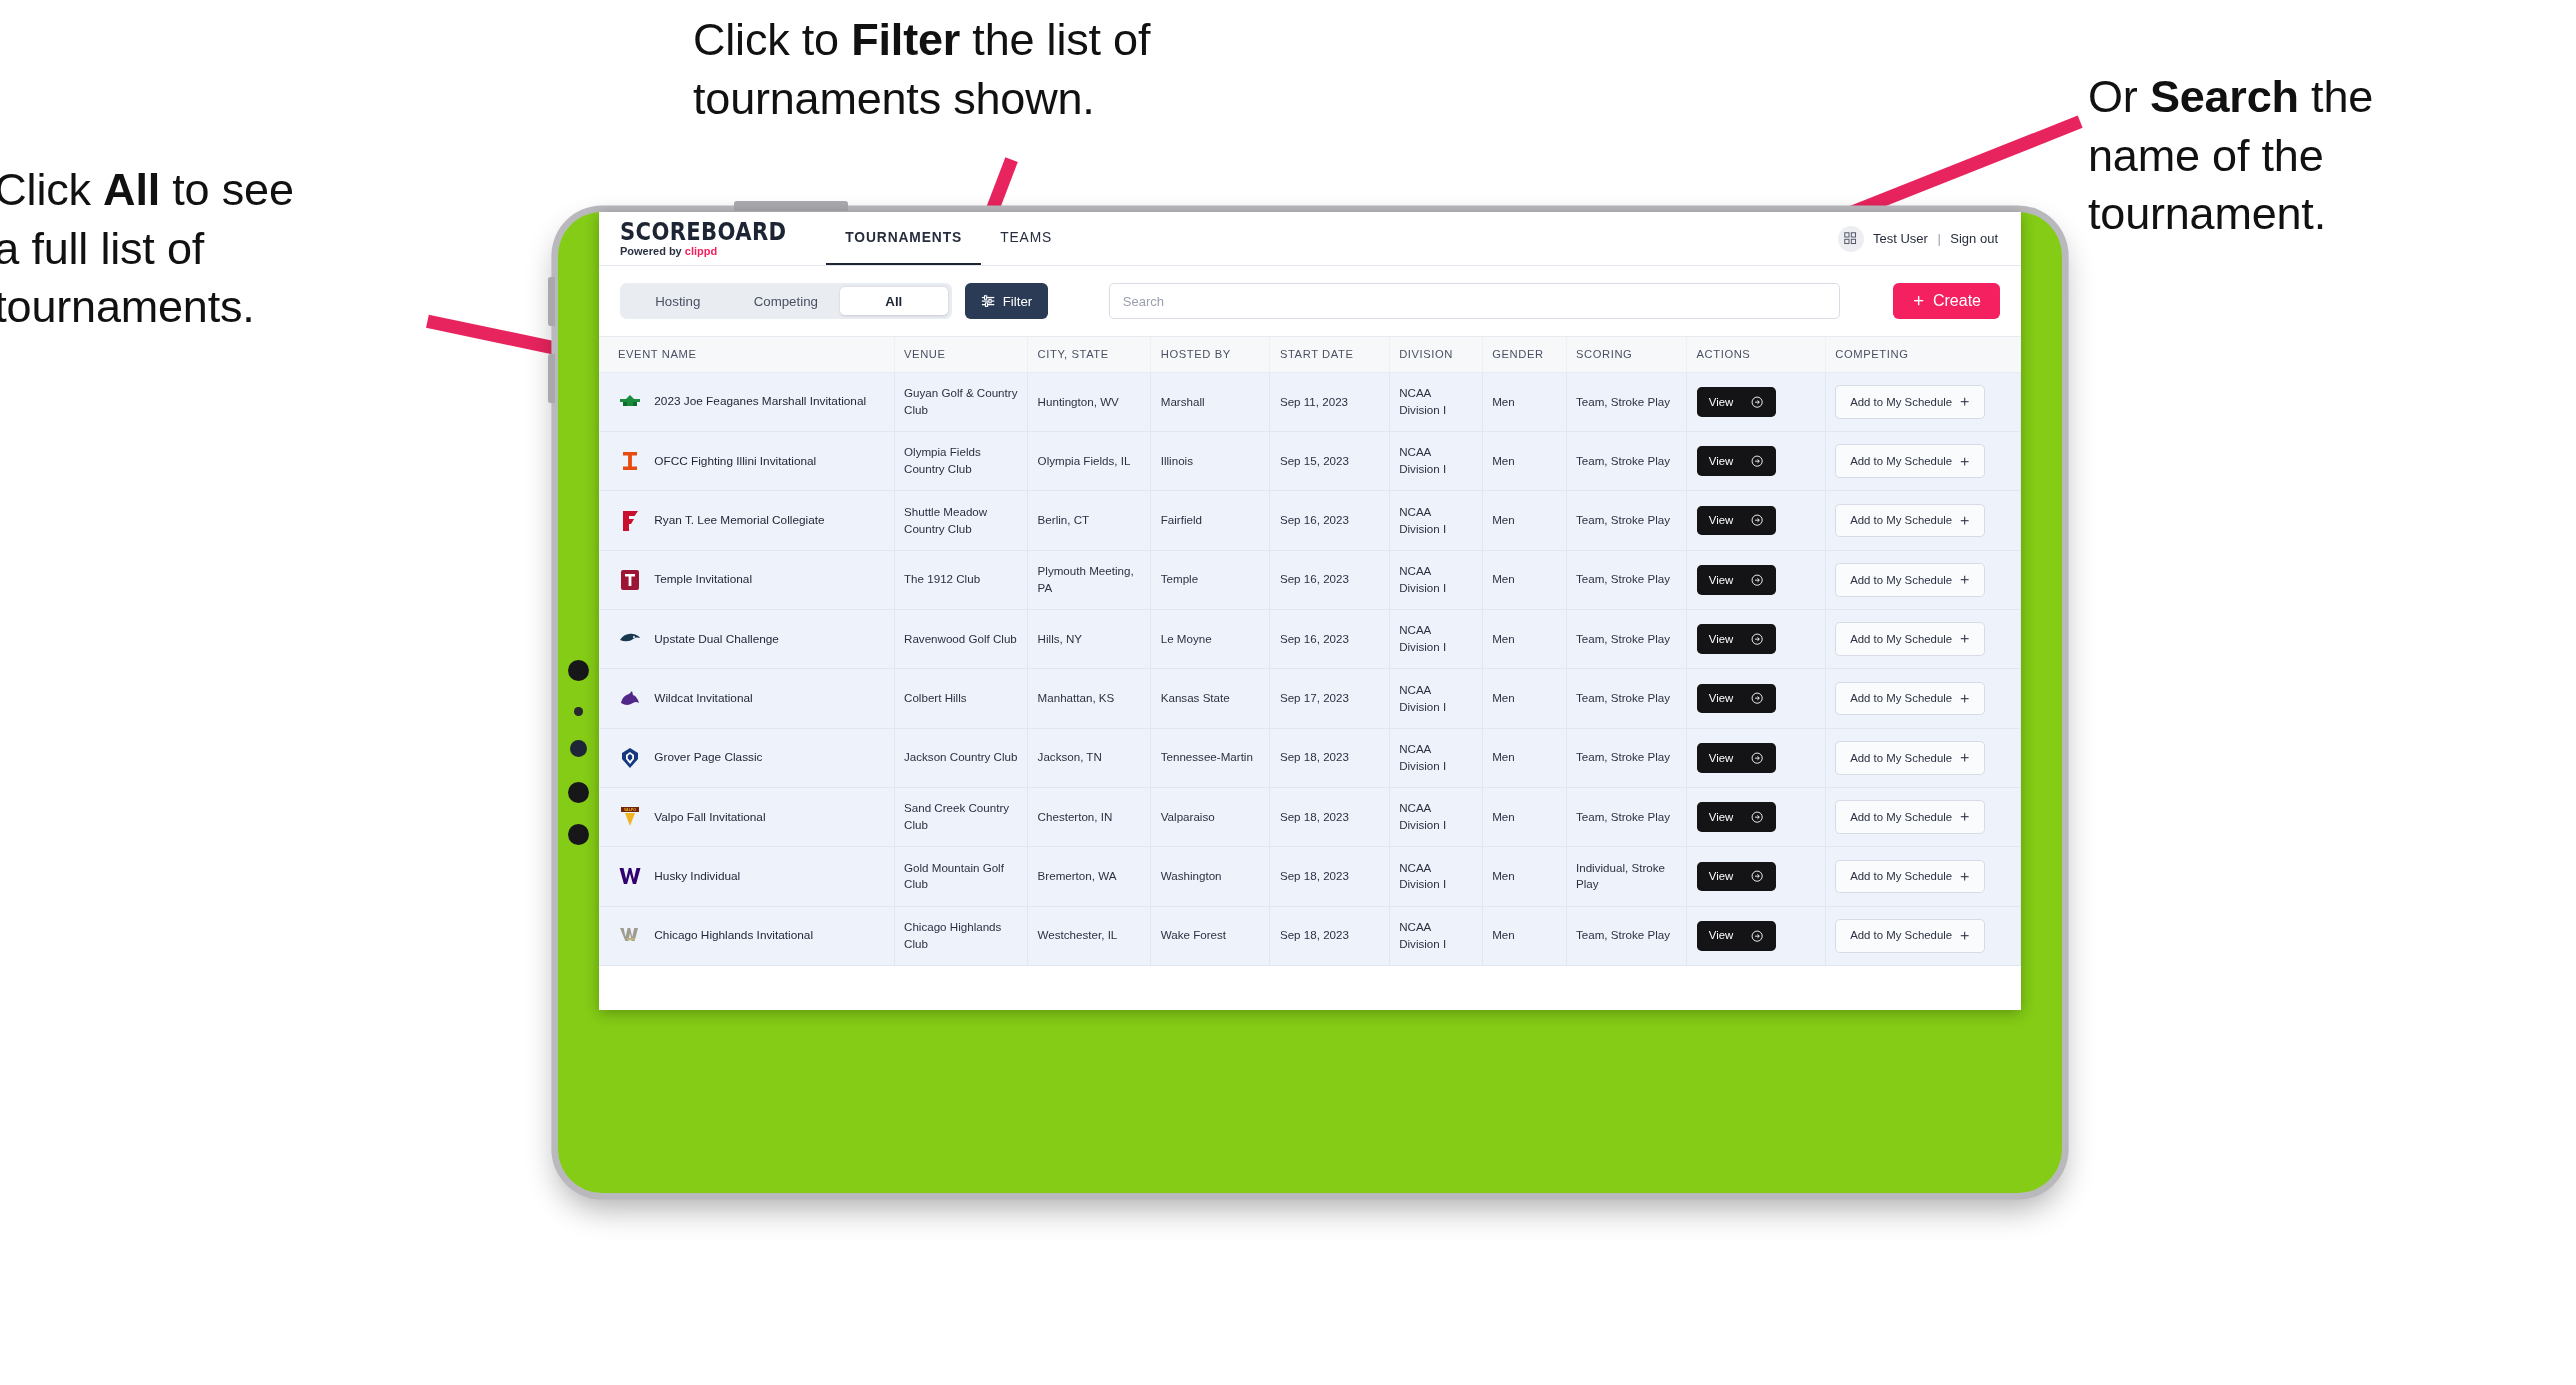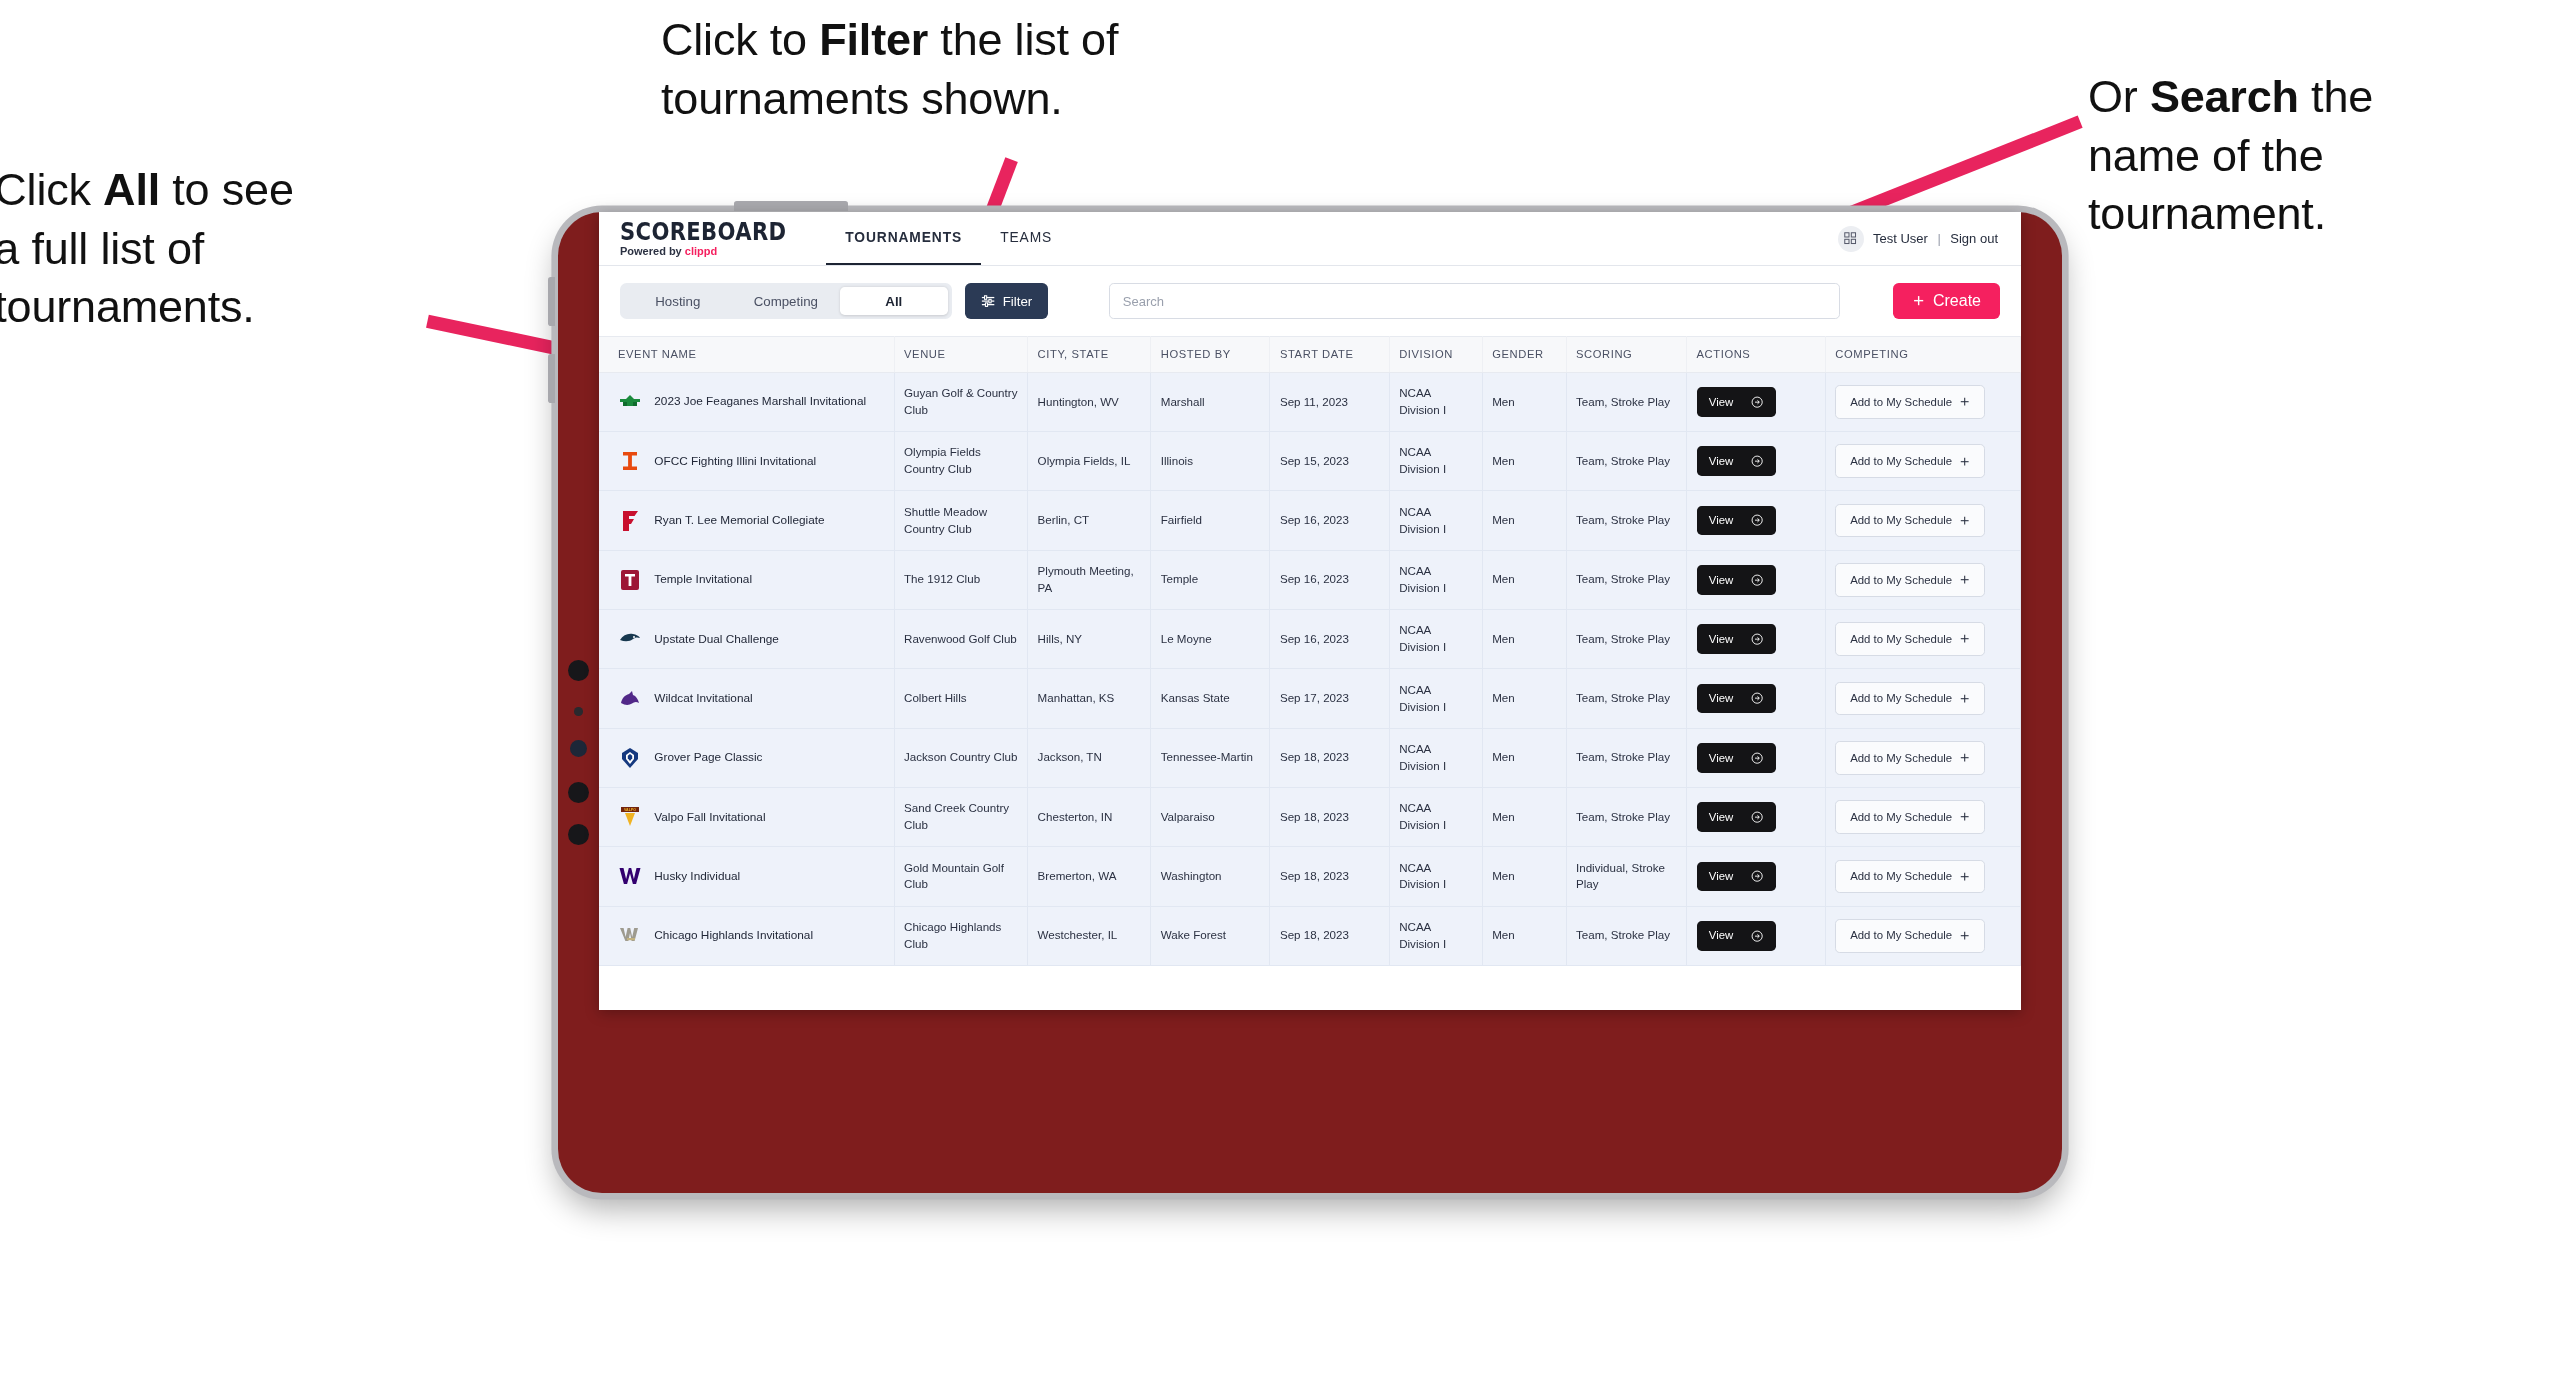--- a/index.html
+++ b/index.html
@@ -16,31 +16,31 @@
     position:absolute;
     color:#111111;
     font-size:45px;
     line-height:1.30;
     font-weight:400;
     letter-spacing:-0.2px;
     white-space:pre-line;
   }
   .annot b{font-weight:700;}
   #annot-all{left:-5.7px;top:161px;width:446px;}
-  #annot-filter{left:661px;top:11.4px;width:684px;}
+  #annot-filter{left:693px;top:11.4px;width:684px;}
   #annot-search{left:2088px;top:68px;width:446px;}
 
   .arrow-svg{position:absolute;left:0;top:0;width:2576px;height:1386px;pointer-events:none;}
 
   
   #tablet{
     position:absolute;
     left:558px;top:212px;
     width:1504px;height:981px;
-    background:#7f1d1d;
+    background:#84cc16;
     border-radius:44px;
     box-shadow:0 0 0 6.6px #b9b9bd, 0 15px 32px rgba(0,0,0,.33);
   }
   #tablet-btn-top{
     position:absolute;left:176px;top:-11.4px;width:114px;height:10.4px;
     background:#a8a8ad;border-radius:2.8px 2.8px 0 0;
   }
   .side-btn{position:absolute;left:-10.4px;background:#a8a8ad;border-radius:2.8px 0 0 2.8px;width:7.6px;}
   #side-btn-1{top:65px;height:49px;}
   #side-btn-2{top:142px;height:49px;}

